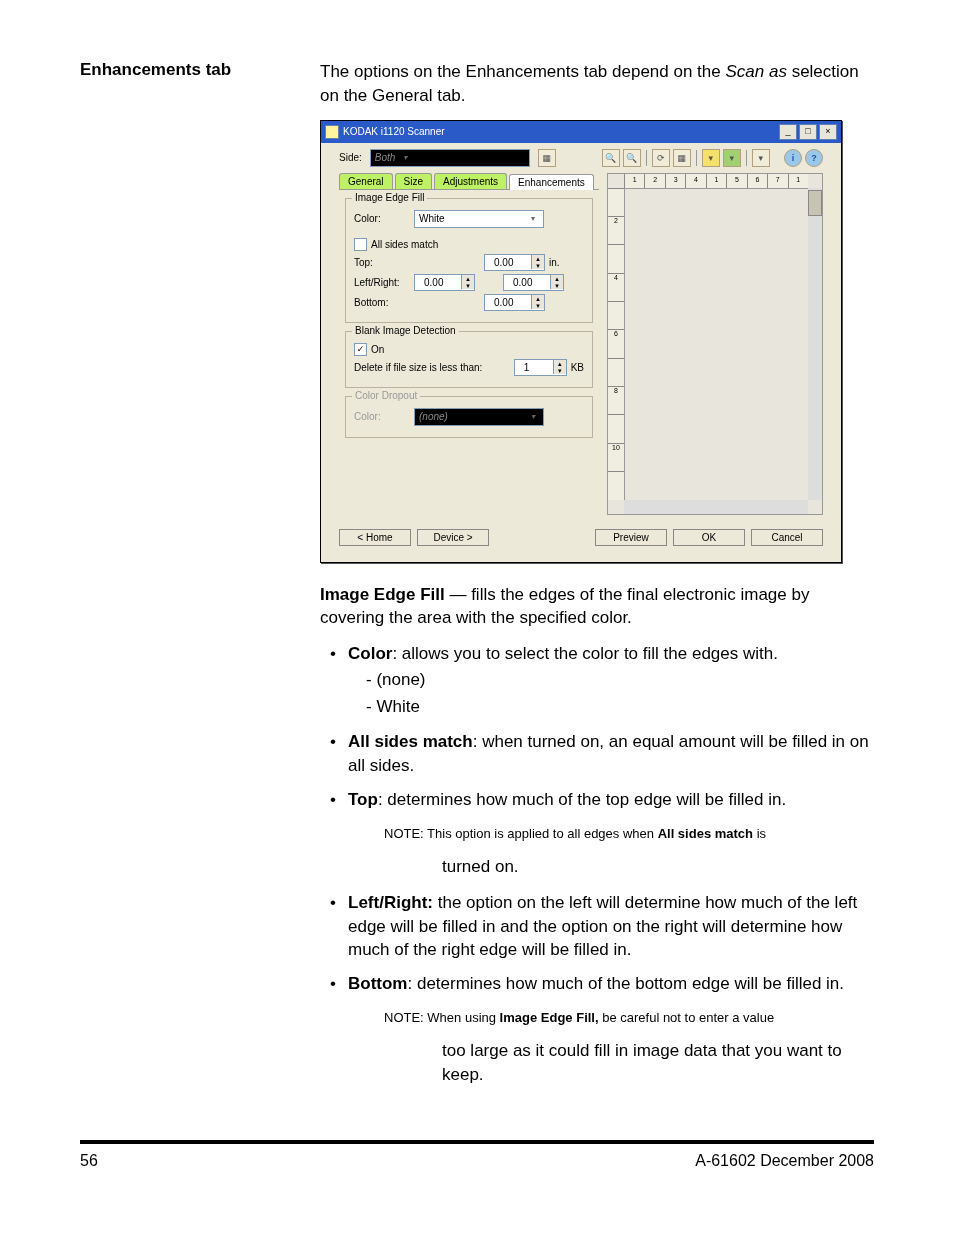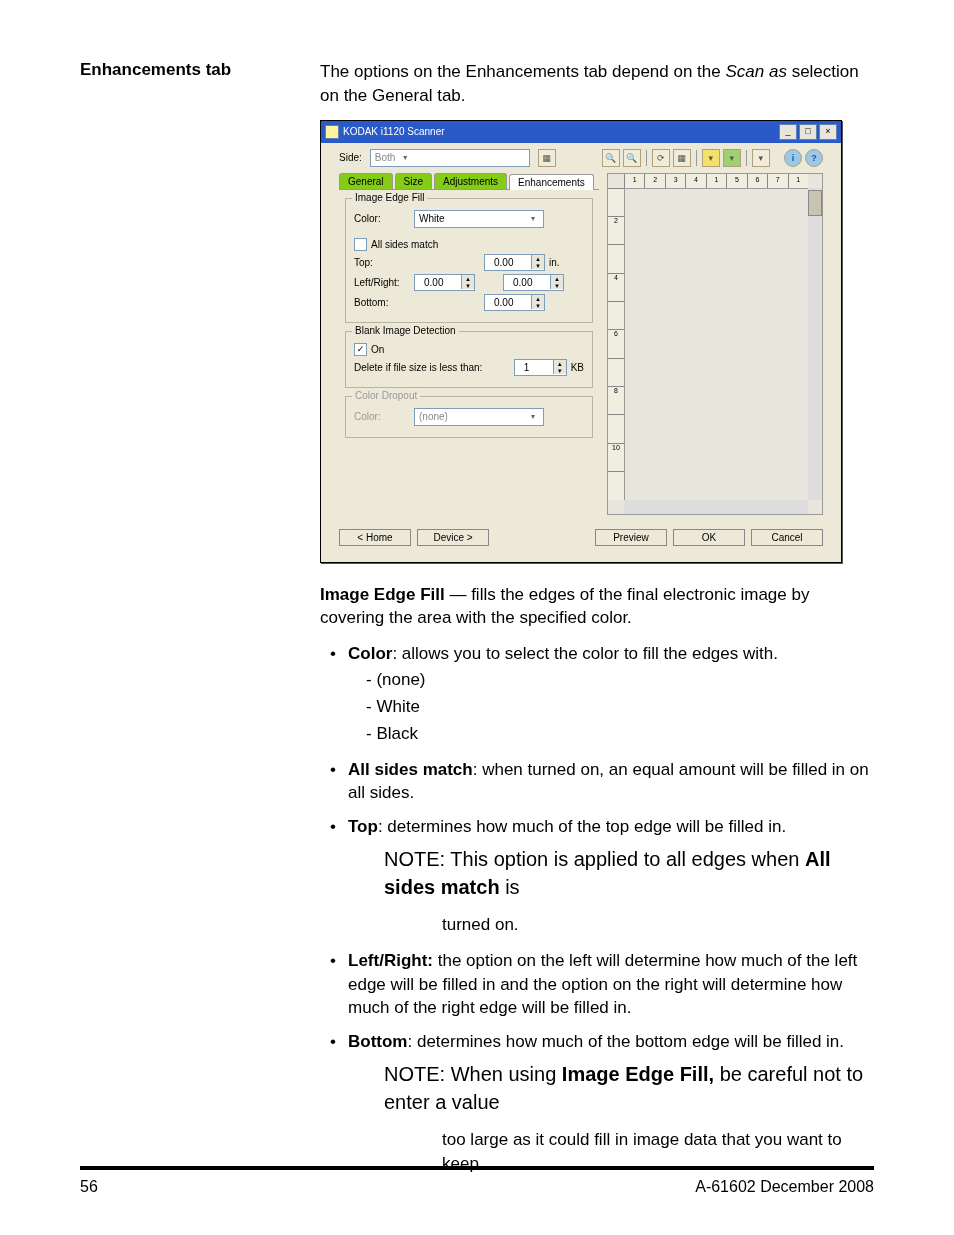--- a/index.html
+++ b/index.html
@@ -61,23 +61,23 @@
     position: absolute;
     left: 0;
   }
   .sub-item {
     padding-left: 18px;
     font-size: 17px;
     line-height: 1.6;
   }
   .note {
     padding-left: 36px;
-    font-size: 20px;
+    font-size: 13px;
     line-height: 1.4;
-    margin-top: 6px;
+    margin-top: 13px;
     margin-bottom: 12px;
   }
   .note-indent {
     padding-left: 94px;
     text-indent: 0;
   }
   .footer {
     position: absolute;
     bottom: 30px;
     left: 80px;
@@ -147,22 +147,23 @@
   .dropdown {
     display: inline-flex;
     align-items: center;
     background: #fff;
     border: 1px solid #7f9db9;
     height: 16px;
     padding: 0 4px;
     font-size: 10px;
   }
   .dropdown.disabled {
-    background: #ffffff;
+    background: #000000;
     color: #888;
+    font-style: italic;
   }
   .dd-arrow {
     width: 12px;
     text-align: center;
     color: #666;
     font-size: 8px;
     margin-left: 4px;
   }
   .toolbar {
     display: flex;
@@ -201,21 +202,21 @@
   .tabs {
     display: flex;
     font-size: 10px;
     border-bottom: 1px solid #999;
   }
   .tab {
     padding: 2px 8px;
     border: 1px solid #999;
     border-bottom: none;
     border-radius: 3px 3px 0 0;
-    background: #84cc16;
+    background: #bef264;
     margin-right: 2px;
     cursor: pointer;
   }
   .tab.active {
     background: #ffffff;
     position: relative;
     top: 1px;
   }
   .tab-content {
     padding: 8px 6px;
@@ -546,21 +547,20 @@
 
       <div class="para">
         <span class="bold">Image Edge Fill</span><span> — fills the edges of the final electronic image by covering the area with the specified color.</span>
       </div>
 
       <ul class="bullets">
         <li>
           <span class="bold">Color</span><span>: allows you to select the color to fill the edges with.</span>
           <div class="sub-item">- (none)</div>
           <div class="sub-item">- White</div>
-          <div class="sub-item">- Black</div>
         </li>
         <li>
           <span class="bold">All sides match</span><span>: when turned on, an equal amount will be filled in on all sides.</span>
         </li>
         <li>
           <span class="bold">Top</span><span>: determines how much of the top edge will be filled in.</span>
           <div class="note">
             <span>NOTE: This option is applied to all edges when </span><span class="bold">All sides match</span><span> is</span>
           </div>
           <div class="note-indent" style="font-size:17px;">turned on.</div>

